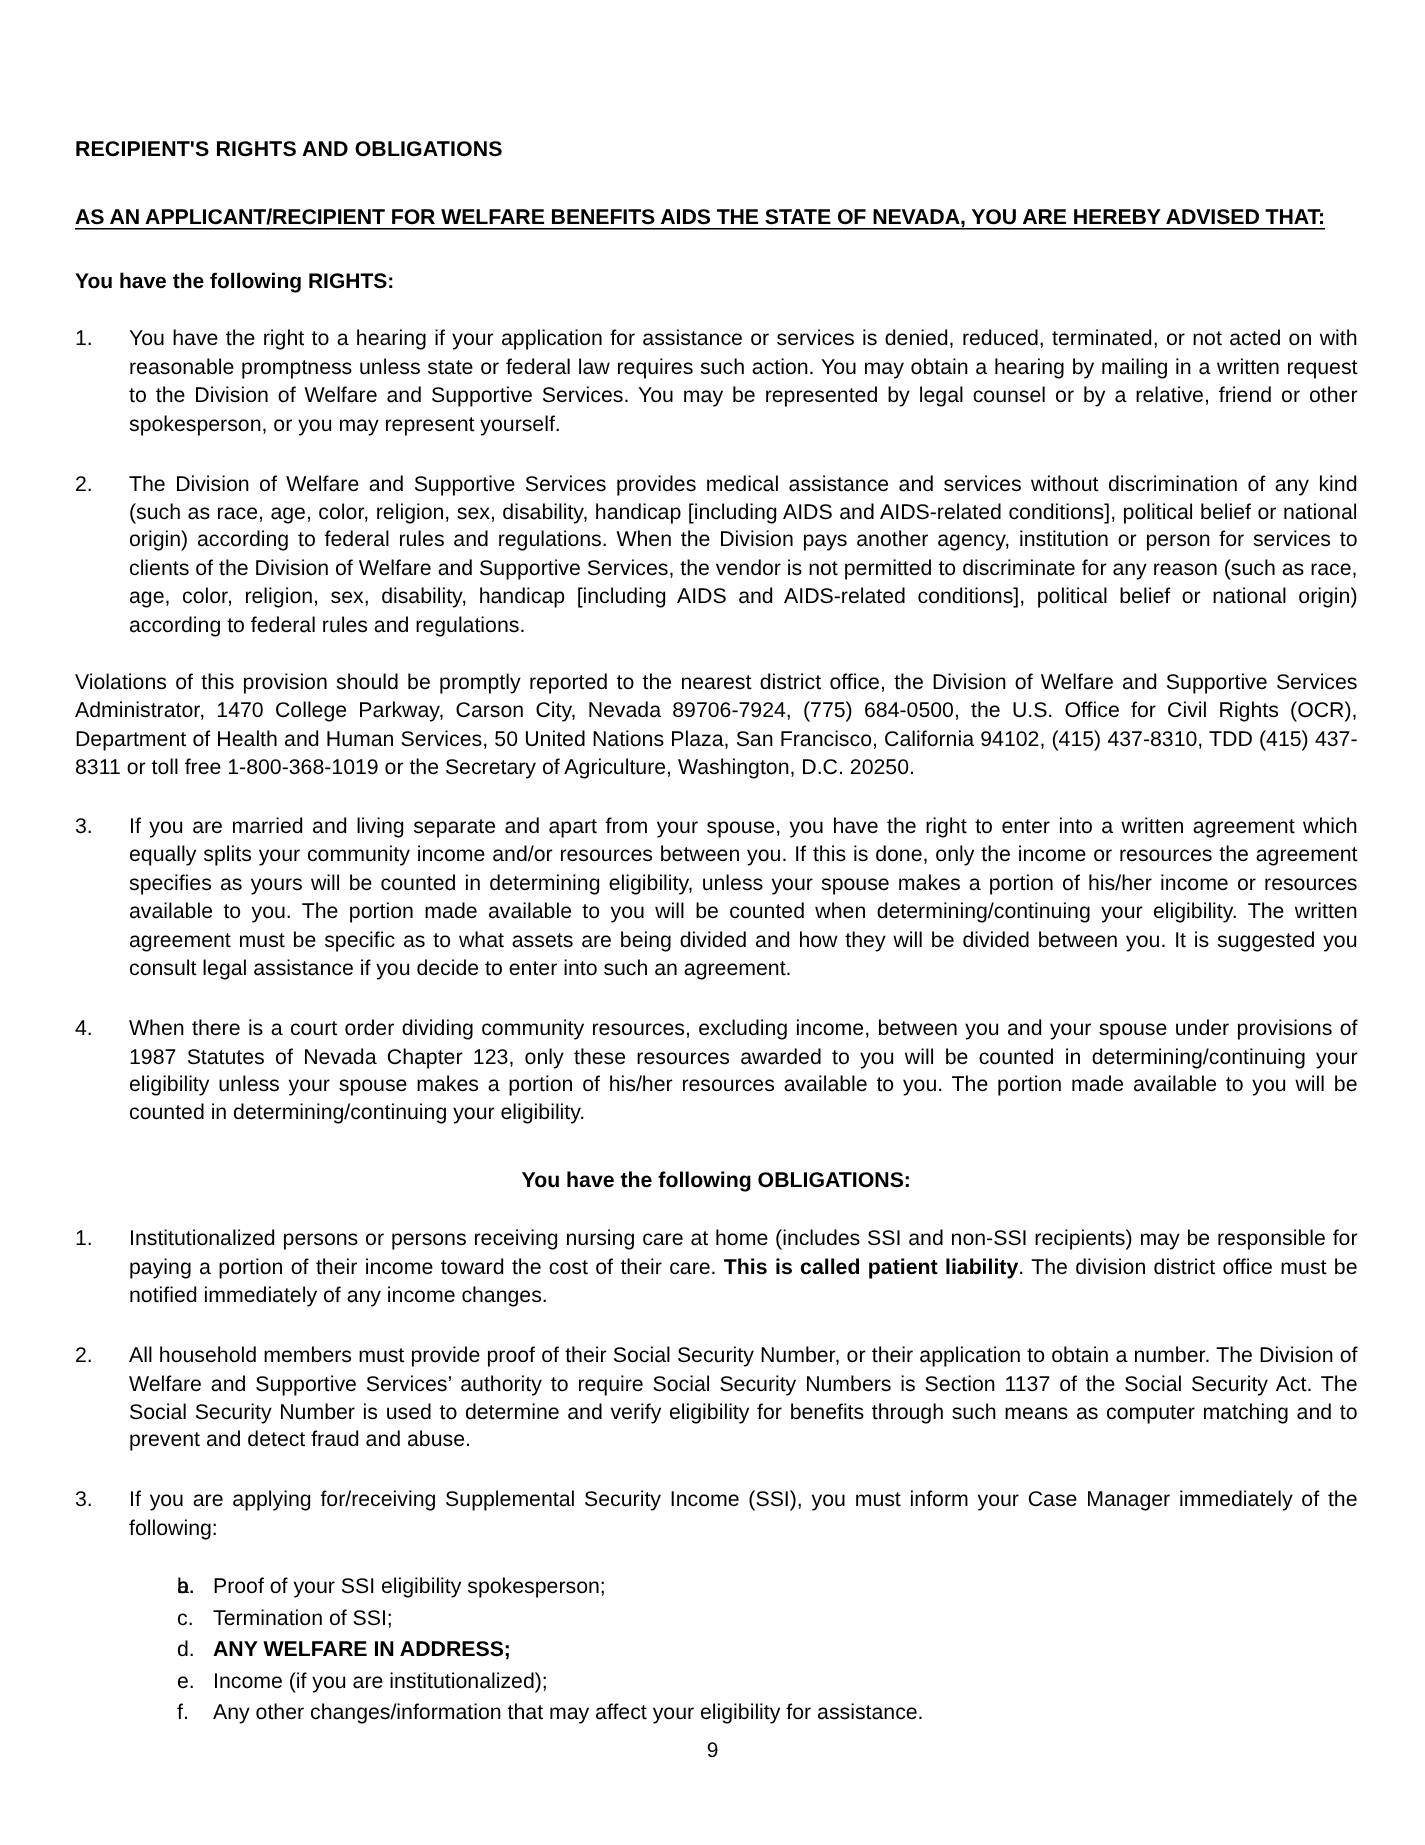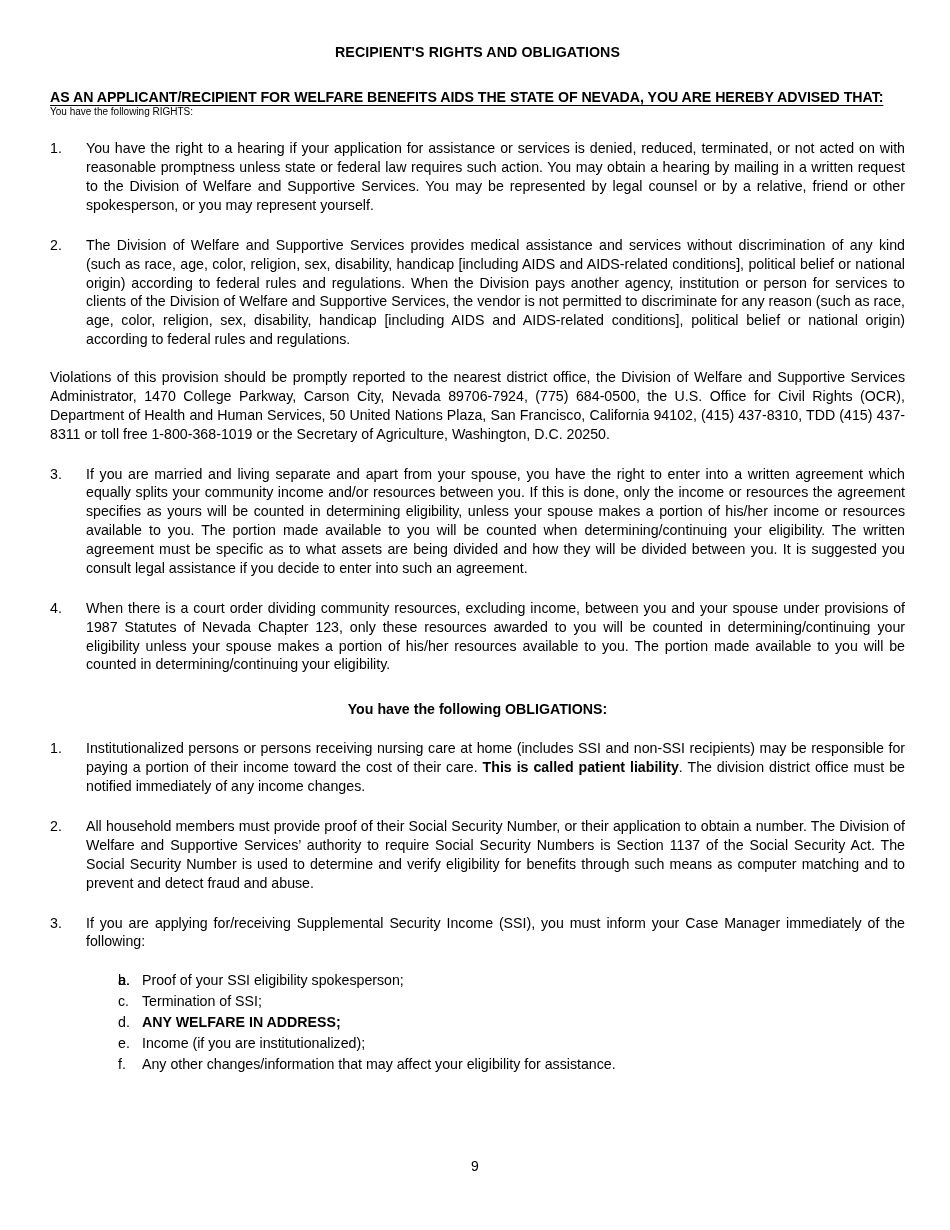--- a/index.html
+++ b/index.html
@@ -19,39 +19,40 @@
     box-sizing: border-box;
     overflow: hidden;
   }
   .content {
     position: absolute;
     left: 50px;
     top: 0;
     width: 855px;
   }
   .doc-title {
-    text-align: center;
+    text-align: left;
     font-weight: bold;
     font-size: 14.2px;
     letter-spacing: 0.1px;
-    margin-top: 44px;
+    margin-top: 92px;
     line-height: 1.15;
   }
   .advisory {
     font-weight: bold;
     font-size: 14.2px;
     text-decoration: underline;
     text-underline-offset: 2.5px;
     margin-top: 29px;
     line-height: 1.2;
     letter-spacing: -0.05px;
   }
   .section-head {
-    font-weight: normal;
-    font-size: 10px;
+    font-weight: bold;
+    font-size: 14px;
+    margin-top: 25px;
     line-height: 1.2;
   }
   .num-item {
     position: relative;
     padding-left: 36px;
     margin-top: 21px;
     font-size: 14.2px;
     line-height: 1.33;
     text-align: justify;
     text-justify: inter-word;

